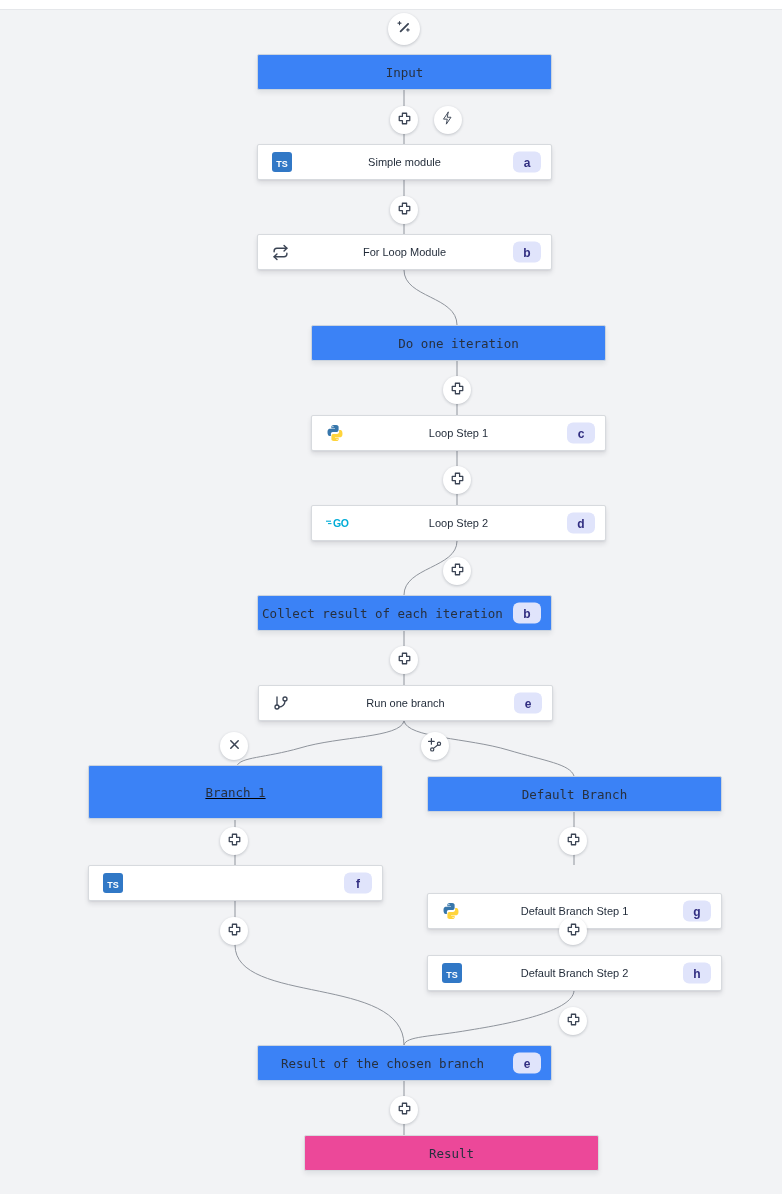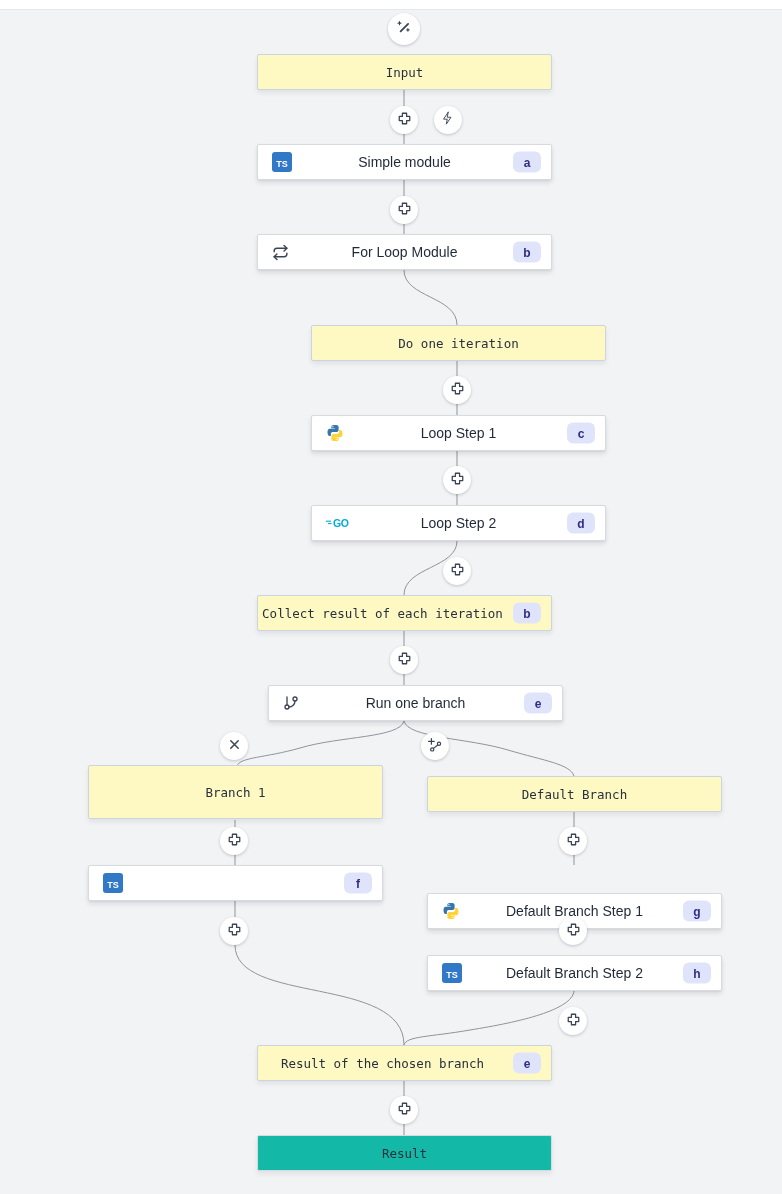--- a/index.html
+++ b/index.html
@@ -20,35 +20,35 @@
     position:absolute;width:295px;height:36px;z-index:2;
     display:flex;align-items:center;box-sizing:border-box;
     border-radius:2px;
   }
   .node.module{
     background:#ffffff;border:1px solid #d7dade;
     box-shadow:0 3px 5px rgba(15,23,42,.10),0 1px 2px rgba(15,23,42,.06);
     cursor:pointer;
   }
   .node.virtual{
-    background:#fef9c3;border:1px solid #cbd4df;
+    background:#3b82f6;border:1px solid #cbd4df;
     box-shadow:0 3px 5px rgba(15,23,42,.08);
   }
-  .node.virtual.white{background:#14b8a6;border:1px solid #d7dade;}
+  .node.virtual.white{background:#ec4899;border:1px solid #d7dade;margin-left:47px;}
   .nlabel{
     position:absolute;left:0;right:0;text-align:center;
-    font-size:14px;color:#1f2937;
+    font-size:11px;color:#1f2937;
   }
   .vlabel{
     flex:1;text-align:center;
     font-family:"DejaVu Sans Mono",monospace;
     font-size:12.5px;color:#27303f;letter-spacing:0;
   }
   .has-badge .vlabel{padding-left:2px;padding-right:46px;}
-  .vstack{flex:1;display:flex;flex-direction:column;justify-content:center;gap:2px;}
+  .vstack{flex:1;display:flex;flex-direction:column;justify-content:center;gap:2px;text-decoration:underline;}
   .vstack .vlabel{flex:none;padding:0;line-height:17px;}
   .nicon{position:absolute;left:14px;display:flex;align-items:center;}
   .nbadge{
     position:absolute;right:10px;top:50%;transform:translateY(-50%);
     min-width:28px;height:21px;border-radius:6px;background:#e0e4fb;
     color:#312e81;font-weight:bold;font-size:12px;
     display:flex;align-items:center;justify-content:center;box-sizing:border-box;
   }
   .circle{
     position:absolute;width:28px;height:28px;border-radius:50%;
@@ -199,21 +199,21 @@
 </div>
 
 <button class="circle" style="left:390px;top:646px;">
   <span>
     <svg width="15" height="15" viewBox="0 0 20 20">
         <path d="M7.2 3h5.6v4.2H17v5.6h-4.2V17H7.2v-4.2H3V7.2h4.2V3z" fill="#fff" stroke="#3b4454" stroke-width="1.7" stroke-linejoin="round"></path>
       </svg>
   </span>
 </button>
 
-<div class="node module" style="left:268px;top:685px;">
+<div class="node module" style="left:258px;top:685px;">
   <span class="nicon">
     <svg width="16" height="16" viewBox="0 0 24 24" class="ic" stroke-width="2">
         <line x1="6" y1="3" x2="6" y2="15"></line>
         <circle cx="18" cy="6" r="3"></circle>
         <circle cx="6" cy="18" r="3"></circle>
         <path d="M18 9a9 9 0 0 1-9 9"></path>
       </svg>
   </span>
   <span class="nlabel">Run one branch</span>
   <span class="nbadge">e</span>

